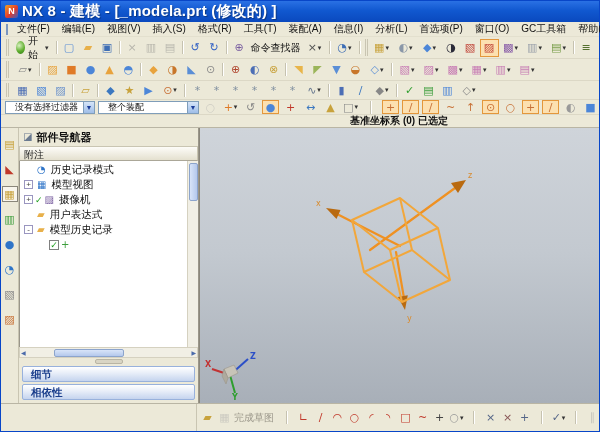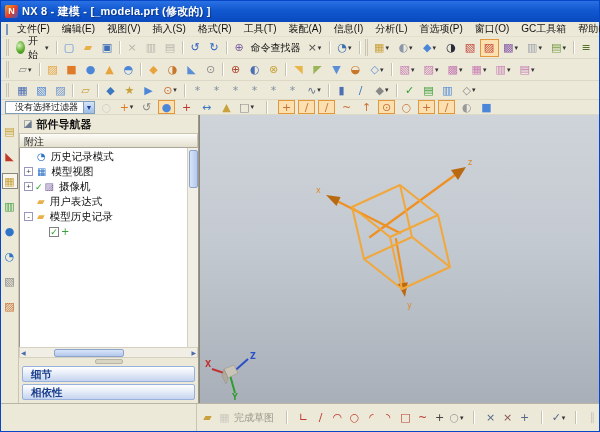--- a/index.html
+++ b/index.html
@@ -8,21 +8,21 @@
   .window { width:600px; height:432px; display:flex; flex-direction:column;
             background:#ECE9D8; border:1px solid #0846C8; }
 
   
   .titlebar { height:21px; flex:0 0 21px; display:flex; align-items:center; gap:4px;
               padding:0 4px; background:linear-gradient(180deg,#2A71E4 0%,#1158D0 45%,#0A49BE 100%);
               color:#fff; }
   .app-icon { width:13px; height:13px; border-radius:2px;
               background:linear-gradient(135deg,#F4A321 0%,#E23B2E 55%,#2E62C8 100%);
               color:#fff; font-size:9px; font-weight:bold; text-align:center; line-height:13px; }
-  .title-text { font-size:11px; font-weight:bold; letter-spacing:.2px;
+  .title-text { font-size:15px; font-weight:bold; letter-spacing:.2px;
                 text-shadow:1px 1px 1px rgba(0,0,0,.35); white-space:nowrap; }
 
   
   .menubar { height:15px; flex:0 0 15px; display:flex; align-items:center;
              background:#ECE9D8; border-bottom:1px solid #E3E0CE; padding-left:2px; }
   .menu-doc-icon { width:11px; height:11px; margin:0 3px; background:linear-gradient(135deg,#FFF 40%,#BCD2F0);
                    border:1px solid #7A96C0; }
   .mi { padding:0 6px; font-size:10px; color:#111; white-space:nowrap; cursor:default; }
 
   
@@ -369,20 +369,24 @@
       <span class="tbi dd" style="--ic: #888888;">
         <span class="g">◇</span>
       </span>
     </div>
 
   <div class="selbar">
     <span class="combo w1">
       <span class="cv">没有选择过滤器</span>
       <span class="ca">▼</span>
     </span>
+    <span class="combo w2">
+      <span class="cv">整个装配</span>
+      <span class="ca">▼</span>
+    </span>
     <span style="display:contents"><span class="tbi dis" style="--ic: #AAAAAA;">
           <span class="g">○</span>
         </span><span class="tbi dd" style="--ic: #E07B28;">
           <span class="g">+</span>
         </span><span class="tbi" style="--ic: #888888;">
           <span class="g">↺</span>
         </span><span class="tbi hl" style="--ic: #4C86D8;">
           <span class="g">●</span>
         </span><span class="tbi" style="--ic: #C0392B;">
           <span class="g">+</span>
@@ -410,20 +414,21 @@
           <span class="g">+</span>
         </span><span class="tbi hl" style="--ic: #C87137;">
           <span class="g">/</span>
         </span><span class="tbi" style="--ic: #999999;">
           <span class="g">◐</span>
         </span><span class="tbi" style="--ic: #4C86D8;">
           <span class="g">■</span>
         </span></span>
   </div>
 
+  <div class="prompt">基准坐标系 (0) 已选定</div>
 
   <div class="main">
 
     <div class="resbar">
 
     <span class="rbi" style="--ic: #C8A23C;">
           <span class="g">▤</span>
         </span>
         <span class="rbi" style="--ic: #C0392B;">
           <span class="g">◣</span>

